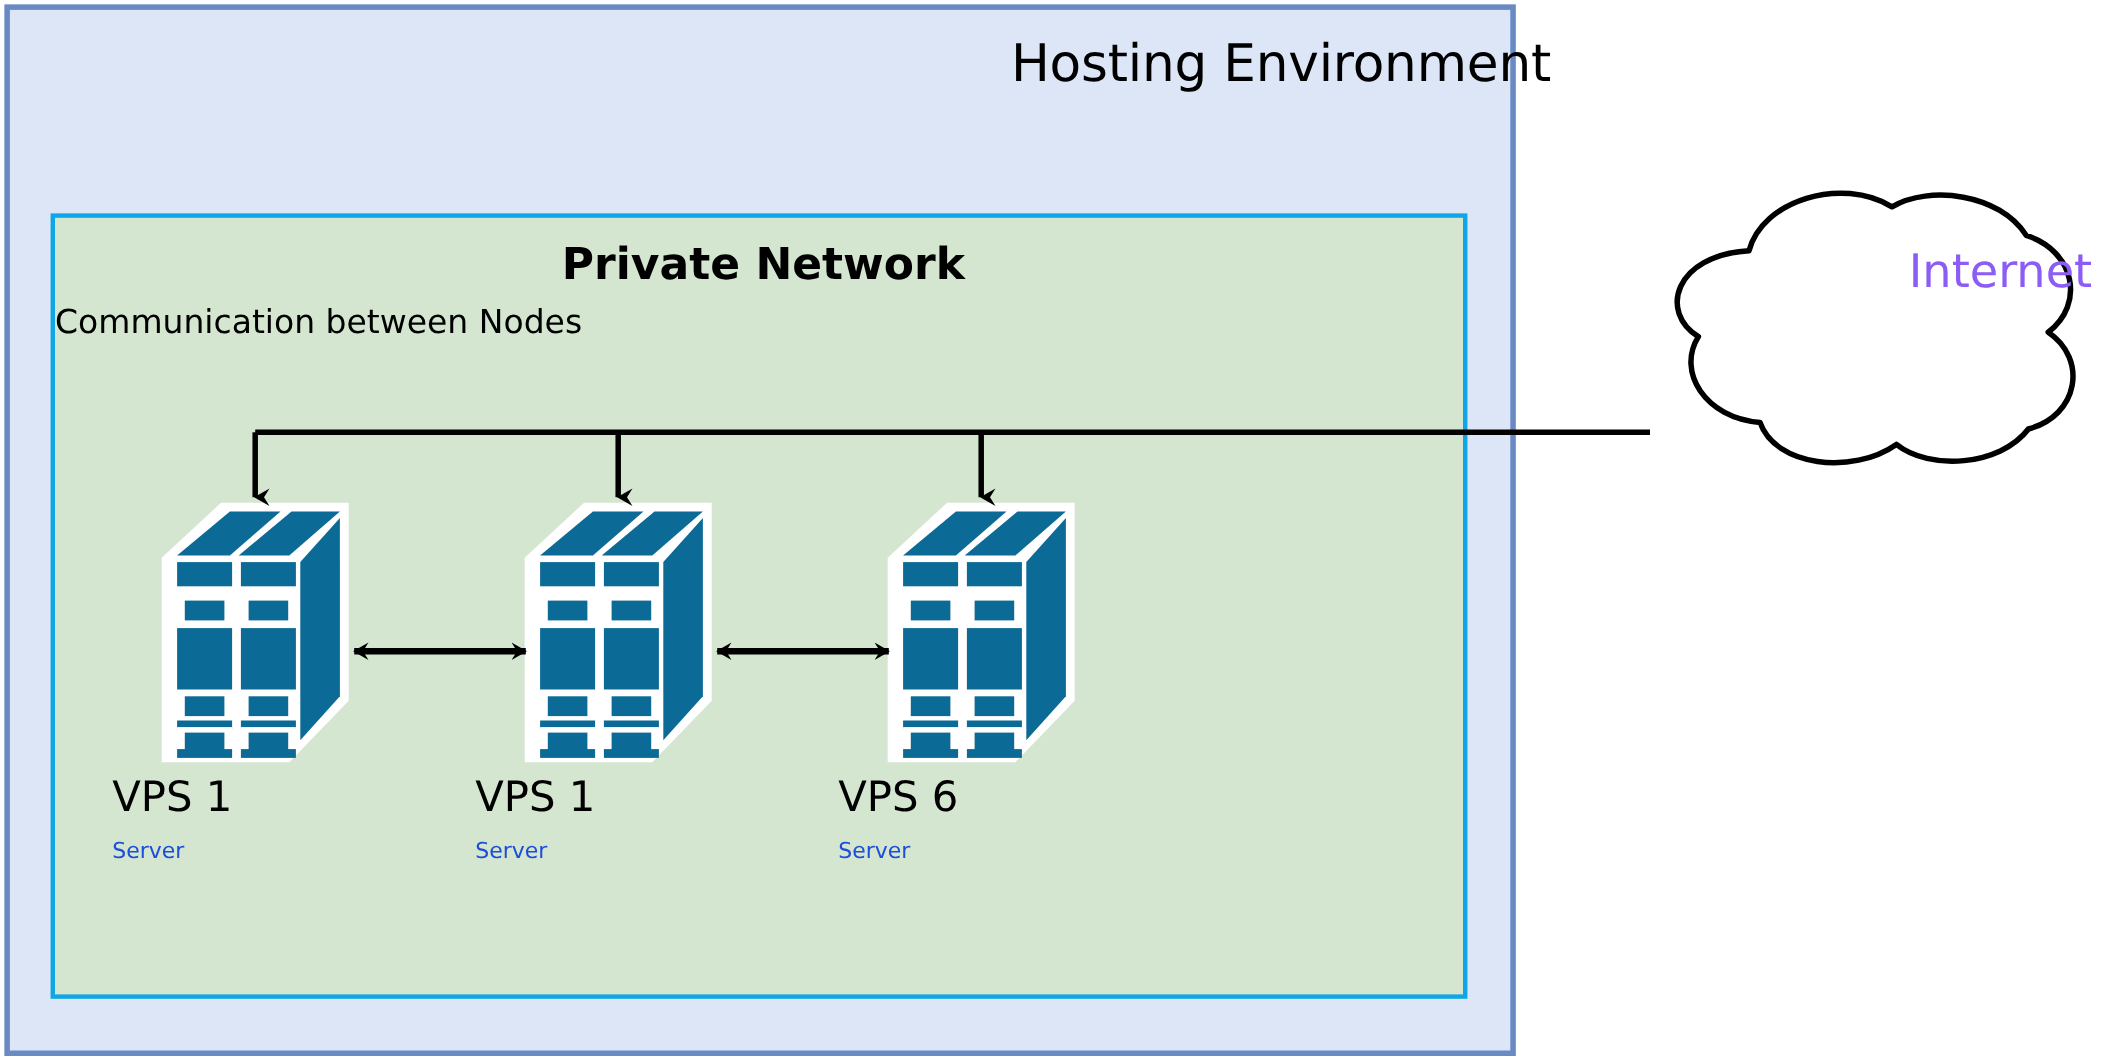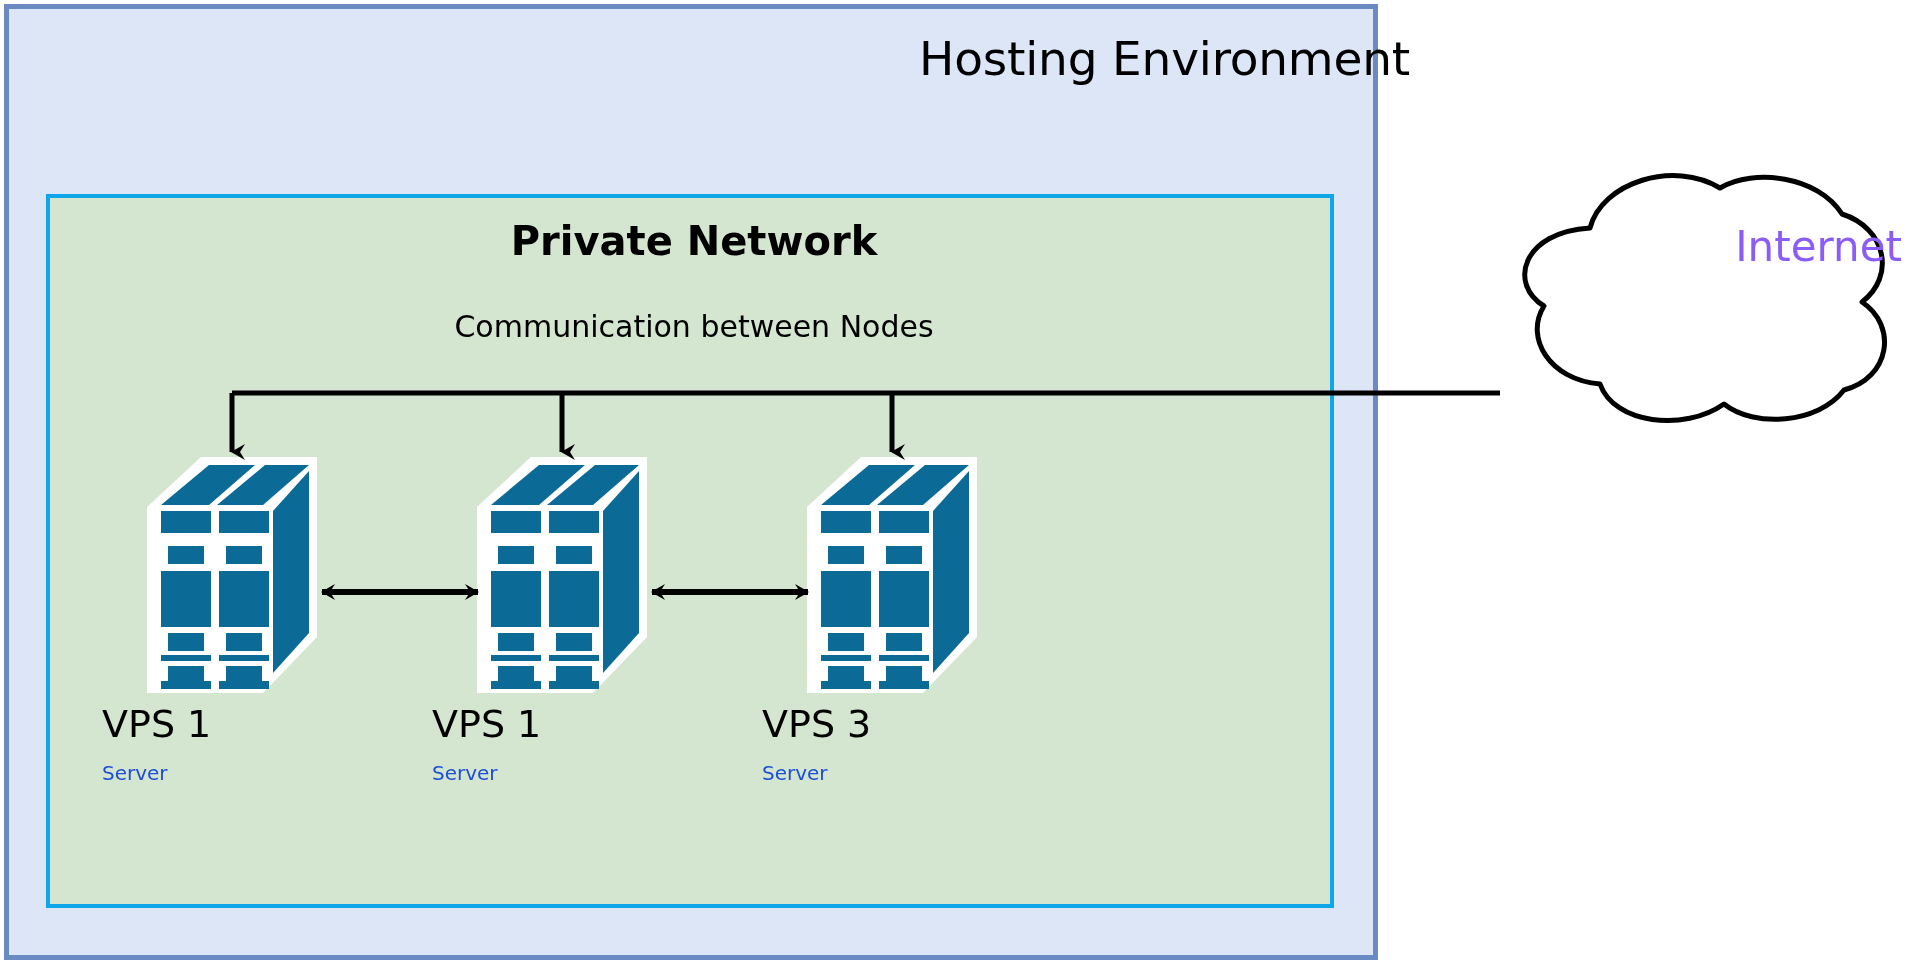--- a/index.html
+++ b/index.html
@@ -78,24 +78,22 @@
     font-size: 40px;
     font-weight: bold;
     color: #000000;
   }
 
   .private-subtitle {
     position: absolute;
     left: 0;
     top: 78px;
     width: 1288px;
-    text-align: center;
     font-size: 30px;
     color: #000000;
-    margin-top: 33px;
   }
 
   
   #wires {
     position: absolute;
     left: 0;
     top: 0;
     width: 1924px;
     height: 964px;
     pointer-events: none;
@@ -253,21 +251,21 @@
         <rect x="87" y="91" width="36" height="18" fill="#0c6a96"></rect>
         <rect x="80" y="116" width="50" height="56" fill="#0c6a96"></rect>
         <rect x="80" y="172" width="50" height="30" fill="#ffffff"></rect>
         <rect x="87" y="178" width="36" height="18" fill="#0c6a96"></rect>
         <rect x="80" y="200" width="50" height="8" fill="#0c6a96"></rect>
         <rect x="80" y="206" width="50" height="26" fill="#ffffff"></rect>
         <rect x="87" y="211" width="36" height="16" fill="#0c6a96"></rect>
         <rect x="80" y="226" width="50" height="8" fill="#0c6a96"></rect>
       </g>
     </svg>
-    <div class="node-title">VPS 3</div>
+    <div class="node-title">VPS 6</div>
     <div class="node-sub">Server</div>
   </div>
 
   <svg class="cloud" viewBox="0 0 440 262">
     <path d="M128 62
              C 140 16, 212 -6, 258 22
              C 292 2, 356 10, 380 48
              C 424 62, 434 110, 400 136
              C 436 160, 428 212, 382 224
              C 356 258, 292 262, 262 238

